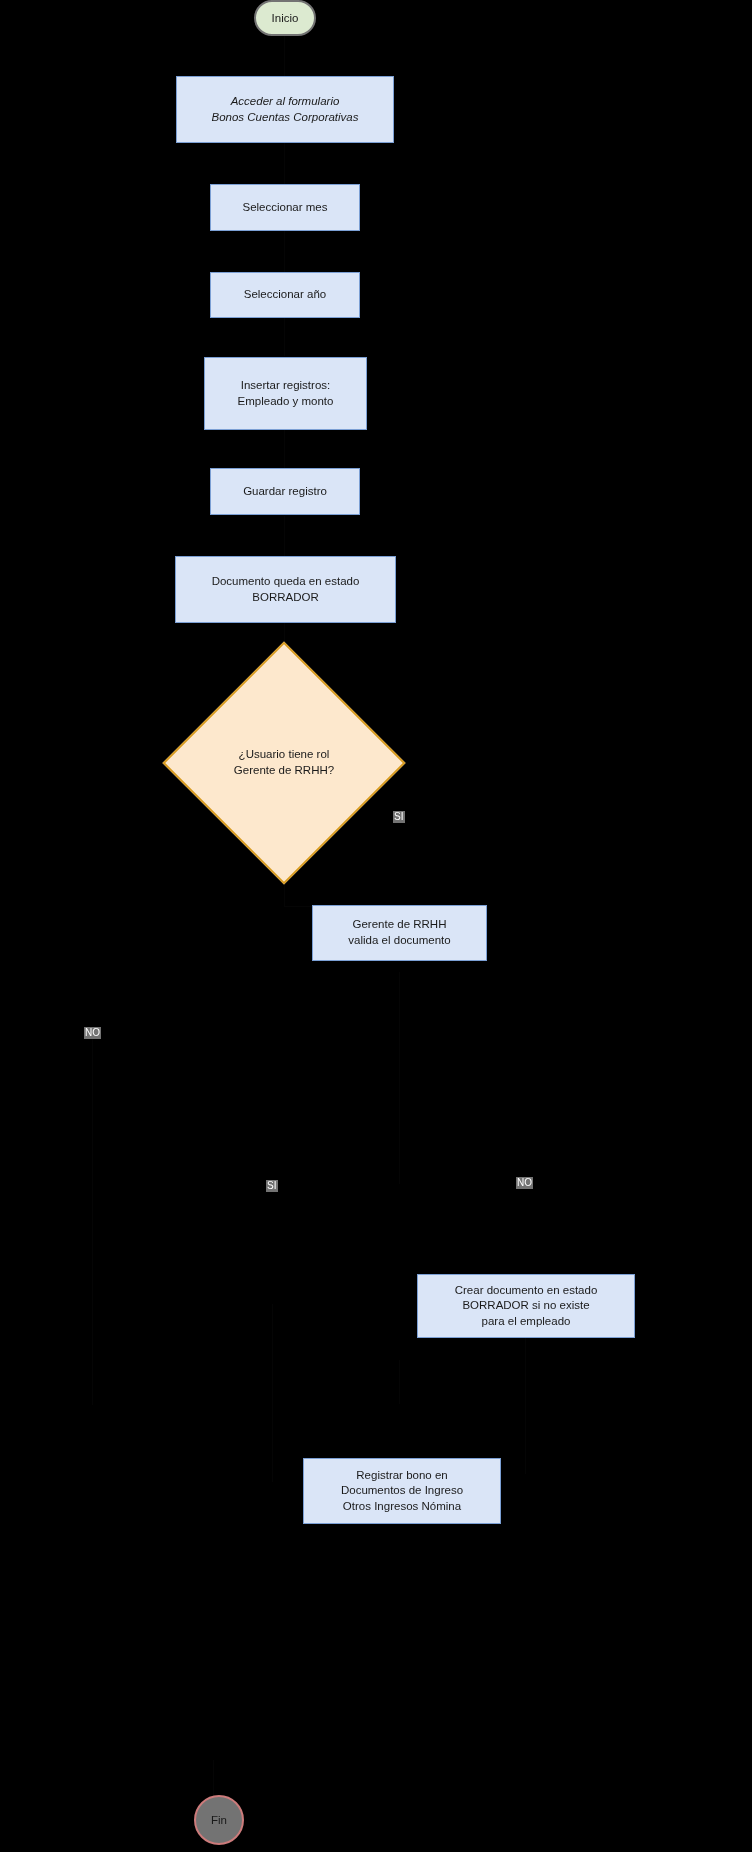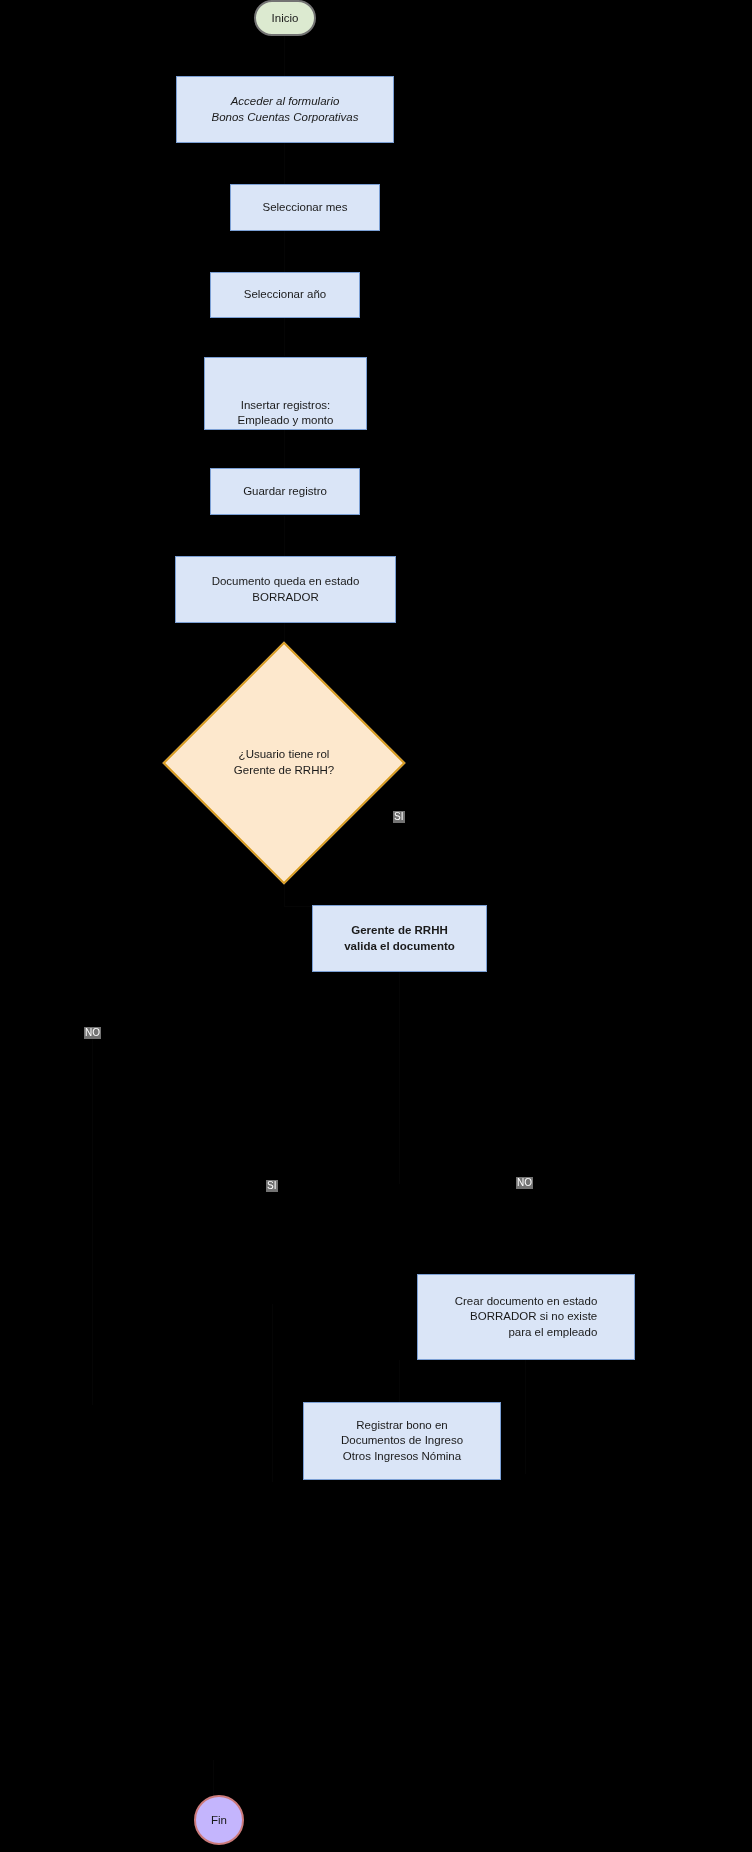--- a/index.html
+++ b/index.html
@@ -73,21 +73,21 @@
     justify-content: center;
     font-size: 11.5px;
     color: #1a1a1a;
   }
   .terminator.start {
     background: #dcead0;
     border: 2px solid #737373;
     border-radius: 22px;
   }
   .terminator.end {
-    background: #c4b5fd;
+    background: #737373;
     border: 2px solid #cc7b7b;
     border-radius: 50%;
   }
 
   
   .edge-label {
     position: absolute;
     font-size: 10px;
     color: #ffffff;
     background: #737373;
@@ -128,29 +128,29 @@
 
   <div class="terminator start" style="left:254px; top:0px; width:62px; height:36px;">
     <span>Inicio</span>
   </div>
 
   <div class="node process" style="left:176px; top:76px; width:218px; height:67px;font-style:italic;">
     <span>Acceder al formulario
 Bonos Cuentas Corporativas</span>
   </div>
 
-  <div class="node process" style="left:210px; top:184px; width:150px; height:47px;margin-left:20px;">
+  <div class="node process" style="left:210px; top:184px; width:150px; height:47px;">
     <span>Seleccionar mes</span>
   </div>
 
   <div class="node process" style="left:210px; top:272px; width:150px; height:46px;">
     <span>Seleccionar año</span>
   </div>
 
-  <div class="node process" style="left:204px; top:357px; width:163px; height:73px;align-items:flex-end;">
+  <div class="node process" style="left:204px; top:357px; width:163px; height:73px;">
     <span>Insertar registros:
 Empleado y monto</span>
   </div>
 
   <div class="node process" style="left:210px; top:468px; width:150px; height:47px;">
     <span>Guardar registro</span>
   </div>
 
   <div class="node process" style="left:175px; top:556px; width:221px; height:67px;">
     <span>Documento queda en estado
@@ -160,39 +160,39 @@
   <div class="decision-wrap" style="left:198px; top:677px; width:172px; height:172px;">
     <div class="decision-shape"></div>
     <div class="decision-label">¿Usuario tiene rol
 Gerente de RRHH?</div>
   </div>
 
   <div class="edge-label" style="left:393px; top:811px;">SI</div>
 
   <div class="edge-label" style="left:84px; top:1027px;">NO</div>
 
-  <div class="node process" style="left:312px; top:905px; width:175px; height:67px;font-weight:bold;">
+  <div class="node process" style="left:312px; top:905px; width:175px; height:56px;">
     <span>Gerente de RRHH
 valida el documento</span>
   </div>
 
 
   <div class="edge-label" style="left:266px; top:1180px;">SI</div>
 
   <div class="edge-label" style="left:516px; top:1177px;">NO</div>
 
 
-  <div class="node process" style="left:417px; top:1274px; width:218px; height:86px;text-align:right;">
+  <div class="node process" style="left:417px; top:1274px; width:218px; height:64px;">
     <span>Crear documento en estado
 BORRADOR si no existe
 para el empleado</span>
   </div>
 
 
-  <div class="node process" style="left:303px; top:1402px; width:198px; height:78px;">
+  <div class="node process" style="left:303px; top:1458px; width:198px; height:66px;">
     <span>Registrar bono en
 Documentos de Ingreso
 Otros Ingresos Nómina</span>
   </div>
 
   <div class="terminator end" style="left:194px; top:1795px; width:50px; height:50px;">
     <span>Fin</span>
   </div>
 
 </div>

